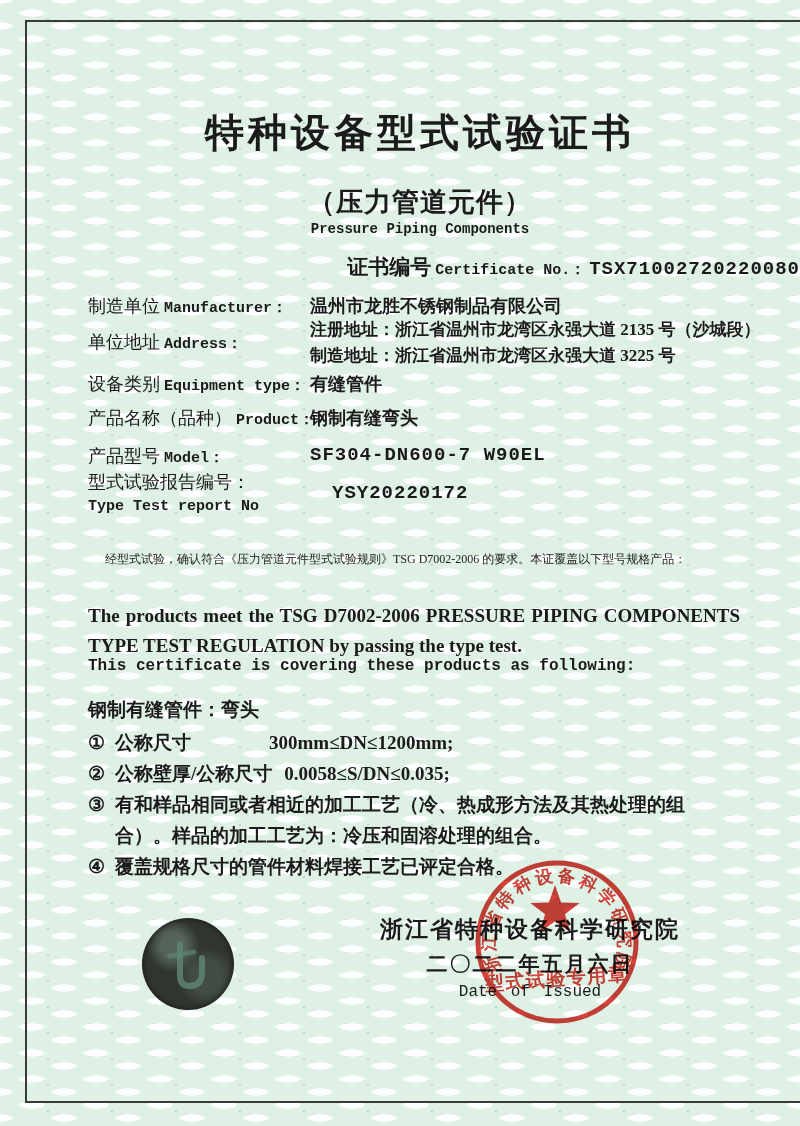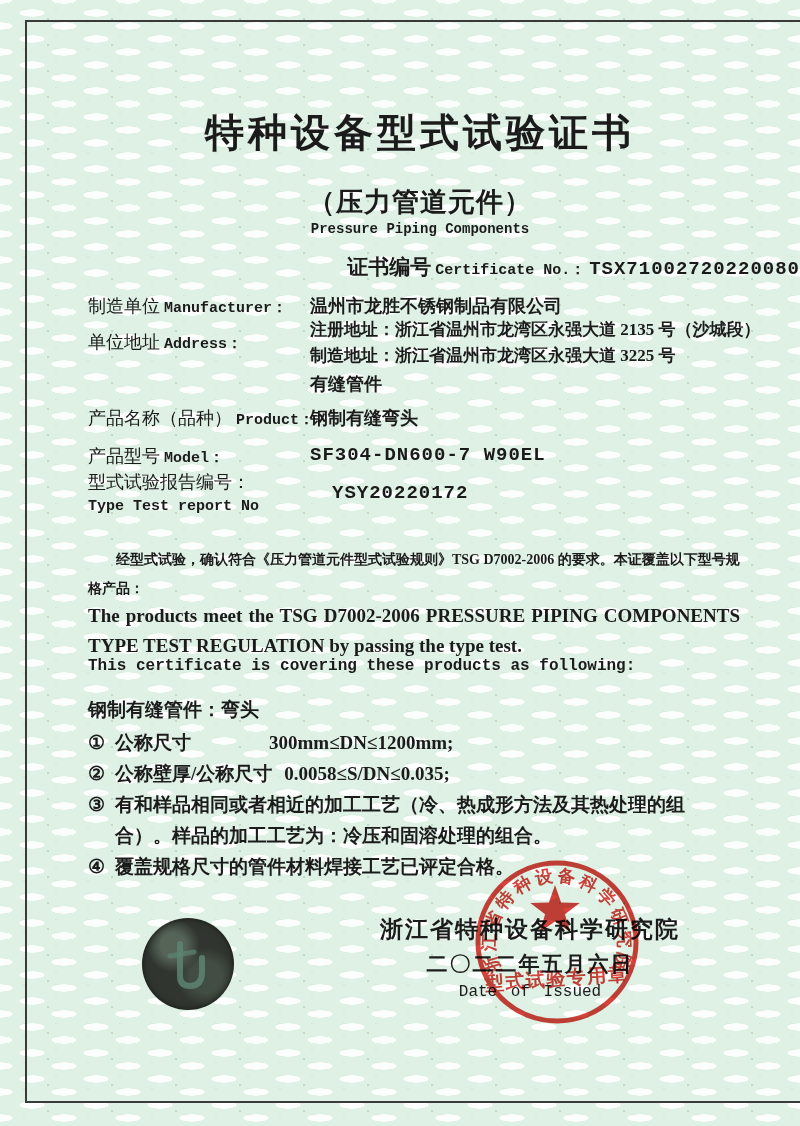--- a/index.html
+++ b/index.html
@@ -38,21 +38,21 @@
   .cert-line .len{font-size:15px;font-weight:600;}
   .cert-line .lval{font-size:19px;font-weight:600;letter-spacing:1px;}
 
   .row-label{left:88px;white-space:nowrap;}
   .row-label .lzh{font-size:18px;font-weight:normal;}
   .row-label .len{font-size:15px;font-weight:600;}
   .row-value{left:310px;font-size:18px;font-weight:bold;white-space:nowrap;}
   .row-value.mono{font-size:19px;font-weight:600;letter-spacing:1px;}
   .addr{font-size:17px;}
 
-  .stmt-zh{left:88px;top:545px;width:652px;font-size:14px;line-height:29px;text-indent:2em;font-weight:700;}
+  .stmt-zh{left:81px;top:545px;width:652px;font-size:12px;line-height:29px;text-indent:2em;font-weight:400;}
   .stmt-en-bold{left:88px;top:601px;width:652px;font-size:19px;line-height:30px;font-weight:bold;text-align:justify;}
   .stmt-en-mono{left:88px;top:657px;width:660px;font-size:16px;font-weight:600;}
 
   .products{left:88px;top:697px;width:650px;font-size:19px;font-weight:600;}
   .products .heading{font-weight:bold;margin-bottom:4px;}
   .product-item{display:flex;line-height:31px;}
   .product-item .item-num{width:27px;flex:0 0 27px;}
   .product-item .item-body{flex:1;}
   .product-item .item-label{margin-right:12px;}
   .product-item:nth-of-type(2) .item-label{display:inline-block;width:154px;margin-right:0;}
@@ -95,20 +95,24 @@
   </div>
   <div class="abs row-value zh" style="top:294px">温州市龙胜不锈钢制品有限公司</div>
 
   <div class="abs row-label" style="top:330px">
     <span class="lzh zh">单位地址</span>
     <span class="len mono">Address：</span>
   </div>
   <div class="abs row-value zh addr" style="top:318px">注册地址：浙江省温州市龙湾区永强大道 2135 号（沙城段）</div>
   <div class="abs row-value zh addr" style="top:344px">制造地址：浙江省温州市龙湾区永强大道 3225 号</div>
 
+  <div class="abs row-label" style="top:372px">
+    <span class="lzh zh">设备类别</span>
+    <span class="len mono">Equipment type：</span>
+  </div>
   <div class="abs row-value zh" style="top:372px">有缝管件</div>
 
   <div class="abs row-label" style="top:406px">
     <span class="lzh zh">产品名称（品种）</span>
     <span class="len mono">Product：</span>
   </div>
   <div class="abs row-value zh" style="top:406px">钢制有缝弯头</div>
 
   <div class="abs row-label" style="top:444px">
     <span class="lzh zh">产品型号</span>

